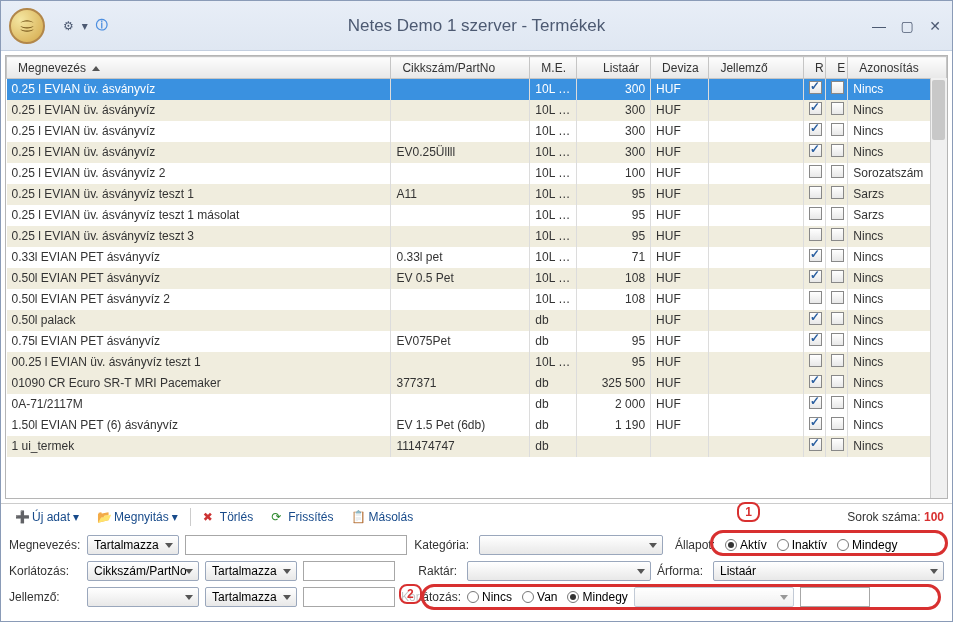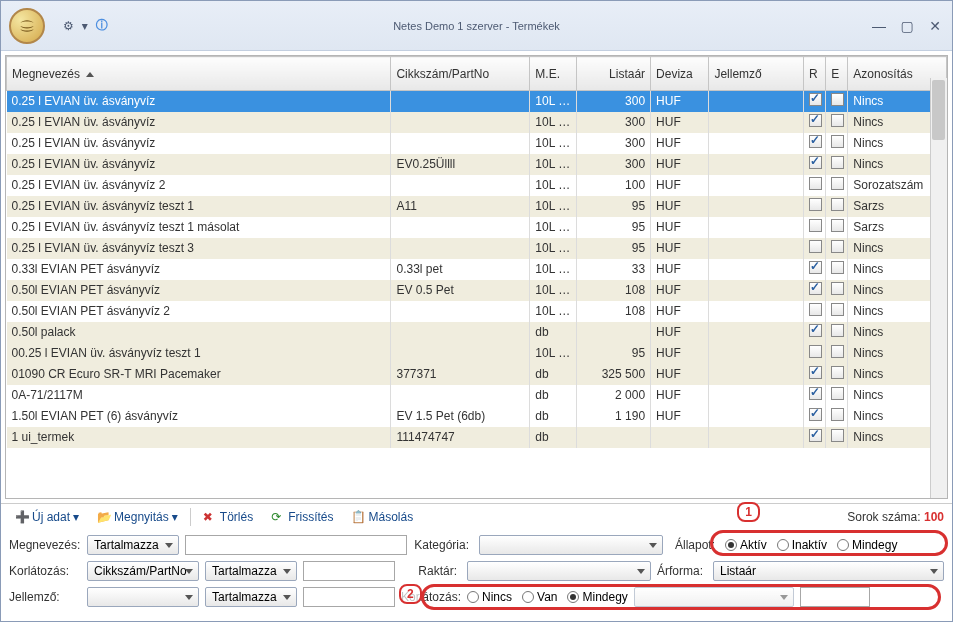--- a/index.html
+++ b/index.html
@@ -2,30 +2,30 @@
 <html><head>
 <meta charset="utf-8">
 <style>
 * { box-sizing: border-box; margin: 0; padding: 0; font-family: "Segoe UI", Tahoma, sans-serif; font-size: 12px; }
 body { background: #ffffff; width: 953px; height: 622px; overflow: hidden; border: 1px solid #8a9bb7; }
 
 
 .titlebar { height: 50px; background: linear-gradient(to bottom, #e8eef7 0%, #dfe7f2 100%); display: flex; align-items: center; position: relative; border-bottom: 1px solid #c3cfe0; }
 .app-icon { width: 36px; height: 36px; margin: 0 8px; background: radial-gradient(circle at 30% 30%, #f4e6a1, #d4a84a); border-radius: 50%; border: 2px solid #b2874a; display: flex; align-items: center; justify-content: center; }
 .app-icon svg { width: 20px; height: 20px; }
-.title-text { position: absolute; left: 50%; transform: translateX(-50%); color: #4d5a72; font-size: 11px; }
+.title-text { position: absolute; left: 50%; transform: translateX(-50%); color: #4d5a72; font-size: 17px; }
 .title-right { margin-left: auto; display: flex; gap: 2px; margin-right: 4px; }
 .title-btn { width: 26px; height: 18px; display: flex; align-items: center; justify-content: center; color: #4d5a72; font-size: 14px; cursor: pointer; }
 .title-quick { display: flex; gap: 8px; margin-left: 10px; align-items: center; }
 .title-quick span { color: #4d5a72; cursor: pointer; }
 
 
 .table-wrap { height: 444px; overflow: hidden; border: 1px solid #b5b5b5; margin: 4px; position: relative; }
 table { width: 100%; border-collapse: collapse; table-layout: fixed; }
-th { background: linear-gradient(to bottom, #fdfdfd, #e8e8e8); border: 1px solid #c5c5c5; padding: 3px 5px; text-align: left; font-weight: normal; color: #333; position: sticky; top: 0; height: 34px; }
+th { background: linear-gradient(to bottom, #fdfdfd, #e8e8e8); border: 1px solid #c5c5c5; padding: 3px 11px; text-align: left; font-weight: normal; color: #333; position: sticky; top: 0; height: 22px; }
 th.sort::after { content: ''; display: inline-block; width: 0; height: 0; border-left: 4px solid transparent; border-right: 4px solid transparent; border-bottom: 5px solid #555; margin-left: 6px; vertical-align: middle; }
 td { border-right: 1px solid #dcdcdc; padding: 2px 5px; height: 21px; color: #333; white-space: nowrap; overflow: hidden; }
 tr.odd td { background: #f0edde; }
 tr.even td { background: #ffffff; }
 tr.sel td { background: #3a91e0; color: #fff; }
 td.num { text-align: right; }
 td.chk { text-align: center; }
 .chkbox { width: 13px; height: 13px; display: inline-block; border: 1px solid #888; background: linear-gradient(#fff,#e8e8e8); position: relative; }
 .chkbox.on::after { content: '✓'; position: absolute; top: -3px; left: 0; font-size: 12px; color: #2a5fa0; font-weight: bold; }
 .scrollbar-v { position: absolute; right: 0; top: 22px; bottom: 0; width: 17px; background: #f0f0f0; border-left: 1px solid #ccc; }
@@ -191,21 +191,21 @@
           <td>HUF</td>
           <td></td>
           <td class="chk"><span class="chkbox"></span></td>
           <td class="chk"><span class="chkbox"></span></td>
           <td>Nincs</td>
         </tr>
         <tr class="even">
           <td>0.33l EVIAN PET ásványvíz</td>
           <td>0.33l pet</td>
           <td>10L …</td>
-          <td class="num">33</td>
+          <td class="num">71</td>
           <td>HUF</td>
           <td></td>
           <td class="chk"><span class="chkbox on"></span></td>
           <td class="chk"><span class="chkbox"></span></td>
           <td>Nincs</td>
         </tr>
         <tr class="odd">
           <td>0.50l EVIAN PET ásványvíz</td>
           <td>EV 0.5  Pet</td>
           <td>10L …</td>
@@ -225,20 +225,31 @@
           <td></td>
           <td class="chk"><span class="chkbox"></span></td>
           <td class="chk"><span class="chkbox"></span></td>
           <td>Nincs</td>
         </tr>
         <tr class="odd">
           <td>0.50l palack</td>
           <td></td>
           <td>db</td>
           <td class="num"></td>
+          <td>HUF</td>
+          <td></td>
+          <td class="chk"><span class="chkbox on"></span></td>
+          <td class="chk"><span class="chkbox"></span></td>
+          <td>Nincs</td>
+        </tr>
+        <tr class="even">
+          <td>0.75l EVIAN PET ásványvíz</td>
+          <td>EV075Pet</td>
+          <td>db</td>
+          <td class="num">95</td>
           <td>HUF</td>
           <td></td>
           <td class="chk"><span class="chkbox on"></span></td>
           <td class="chk"><span class="chkbox"></span></td>
           <td>Nincs</td>
         </tr>
         <tr class="odd">
           <td>00.25 l EVIAN üv. ásványvíz teszt 1</td>
           <td></td>
           <td>10L …</td>

